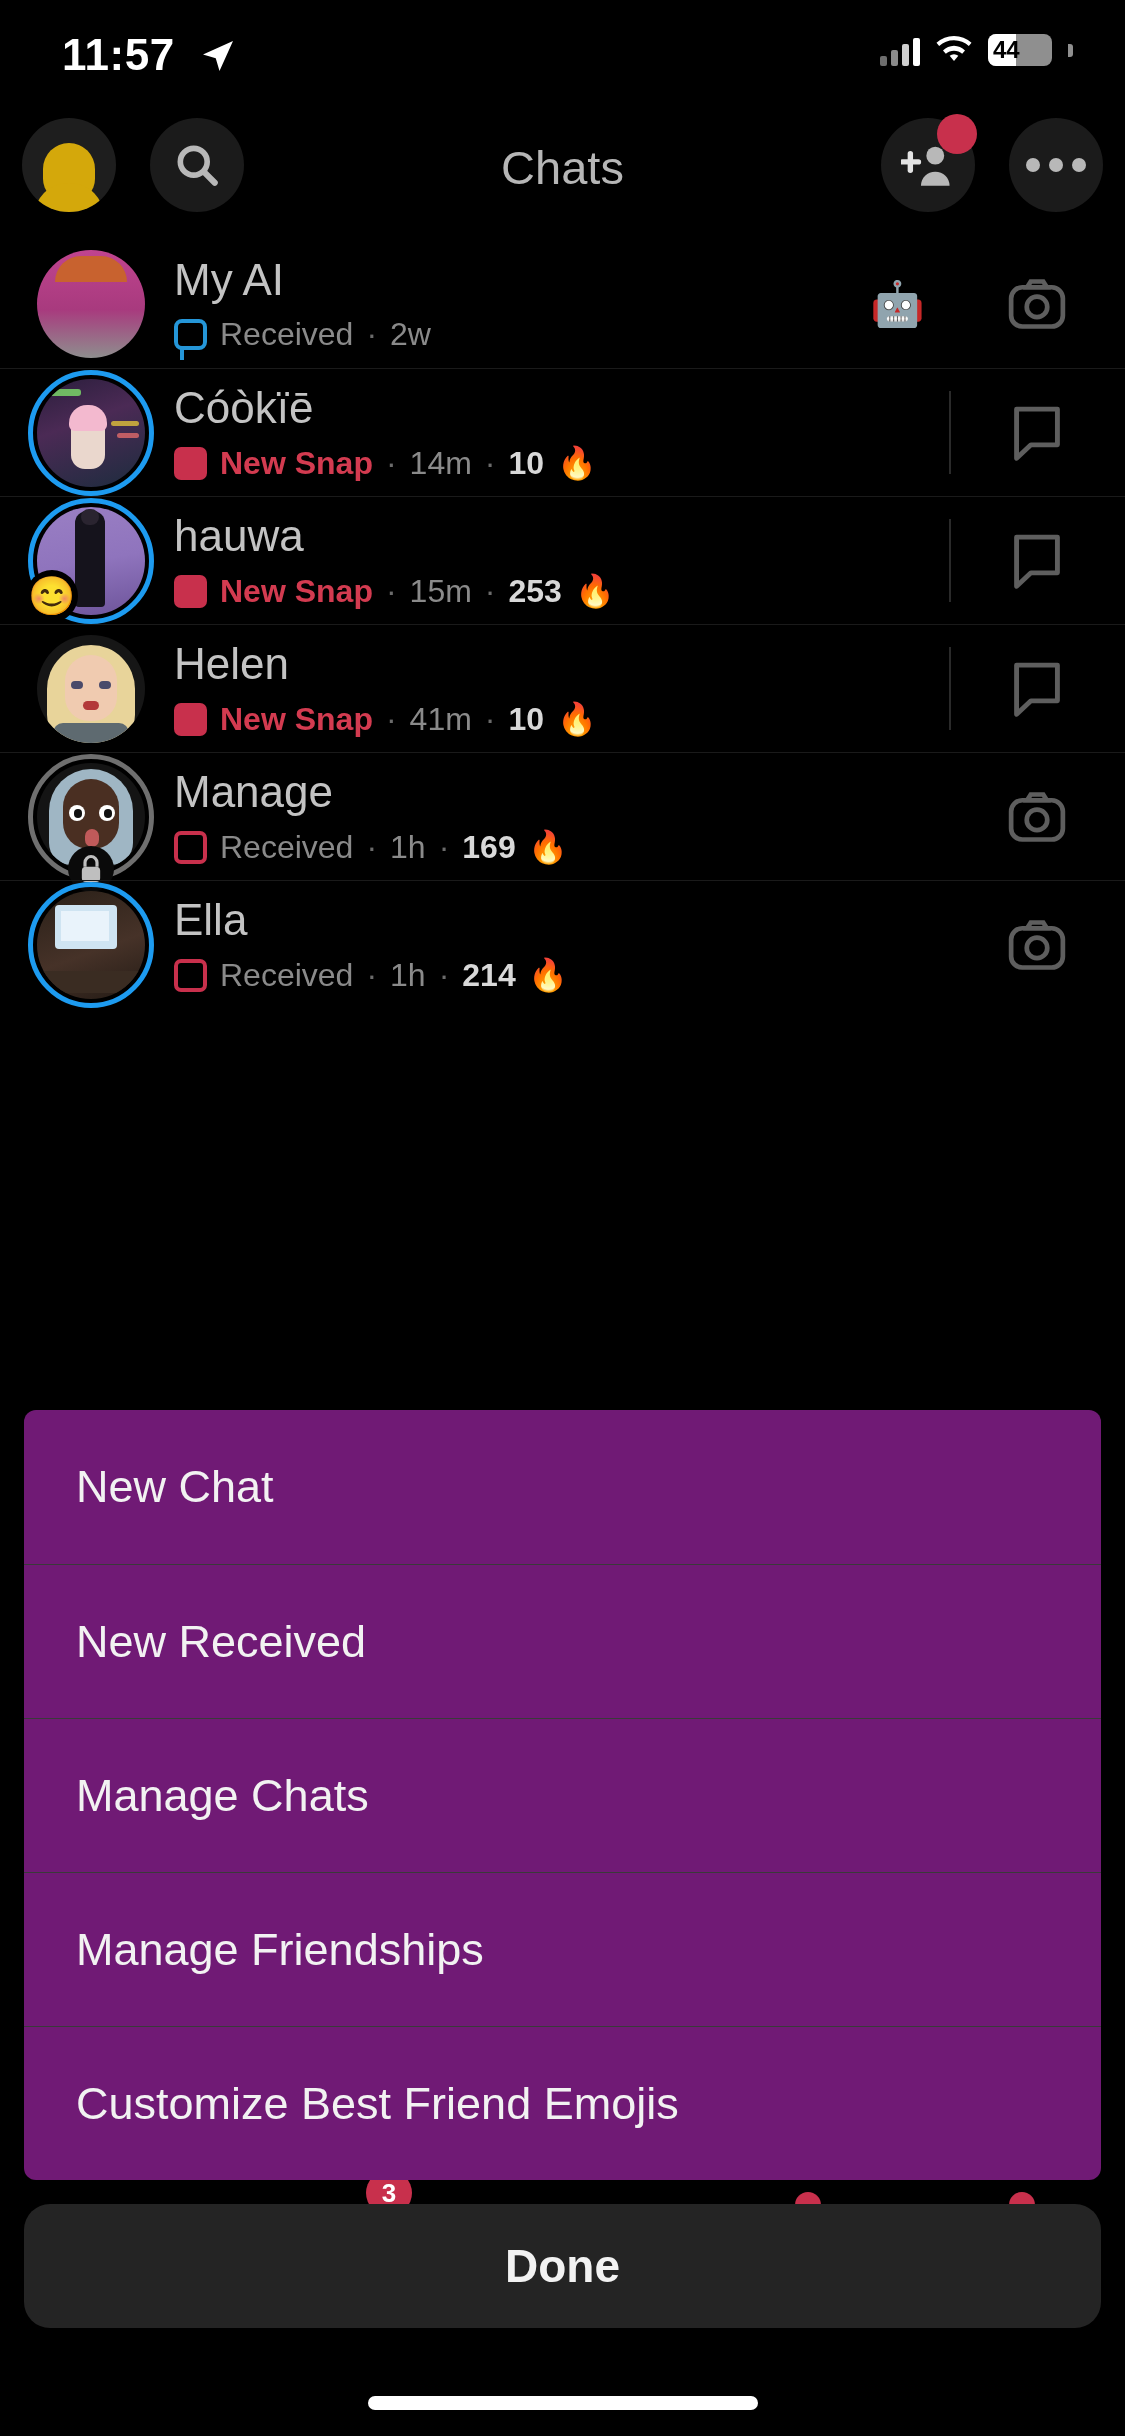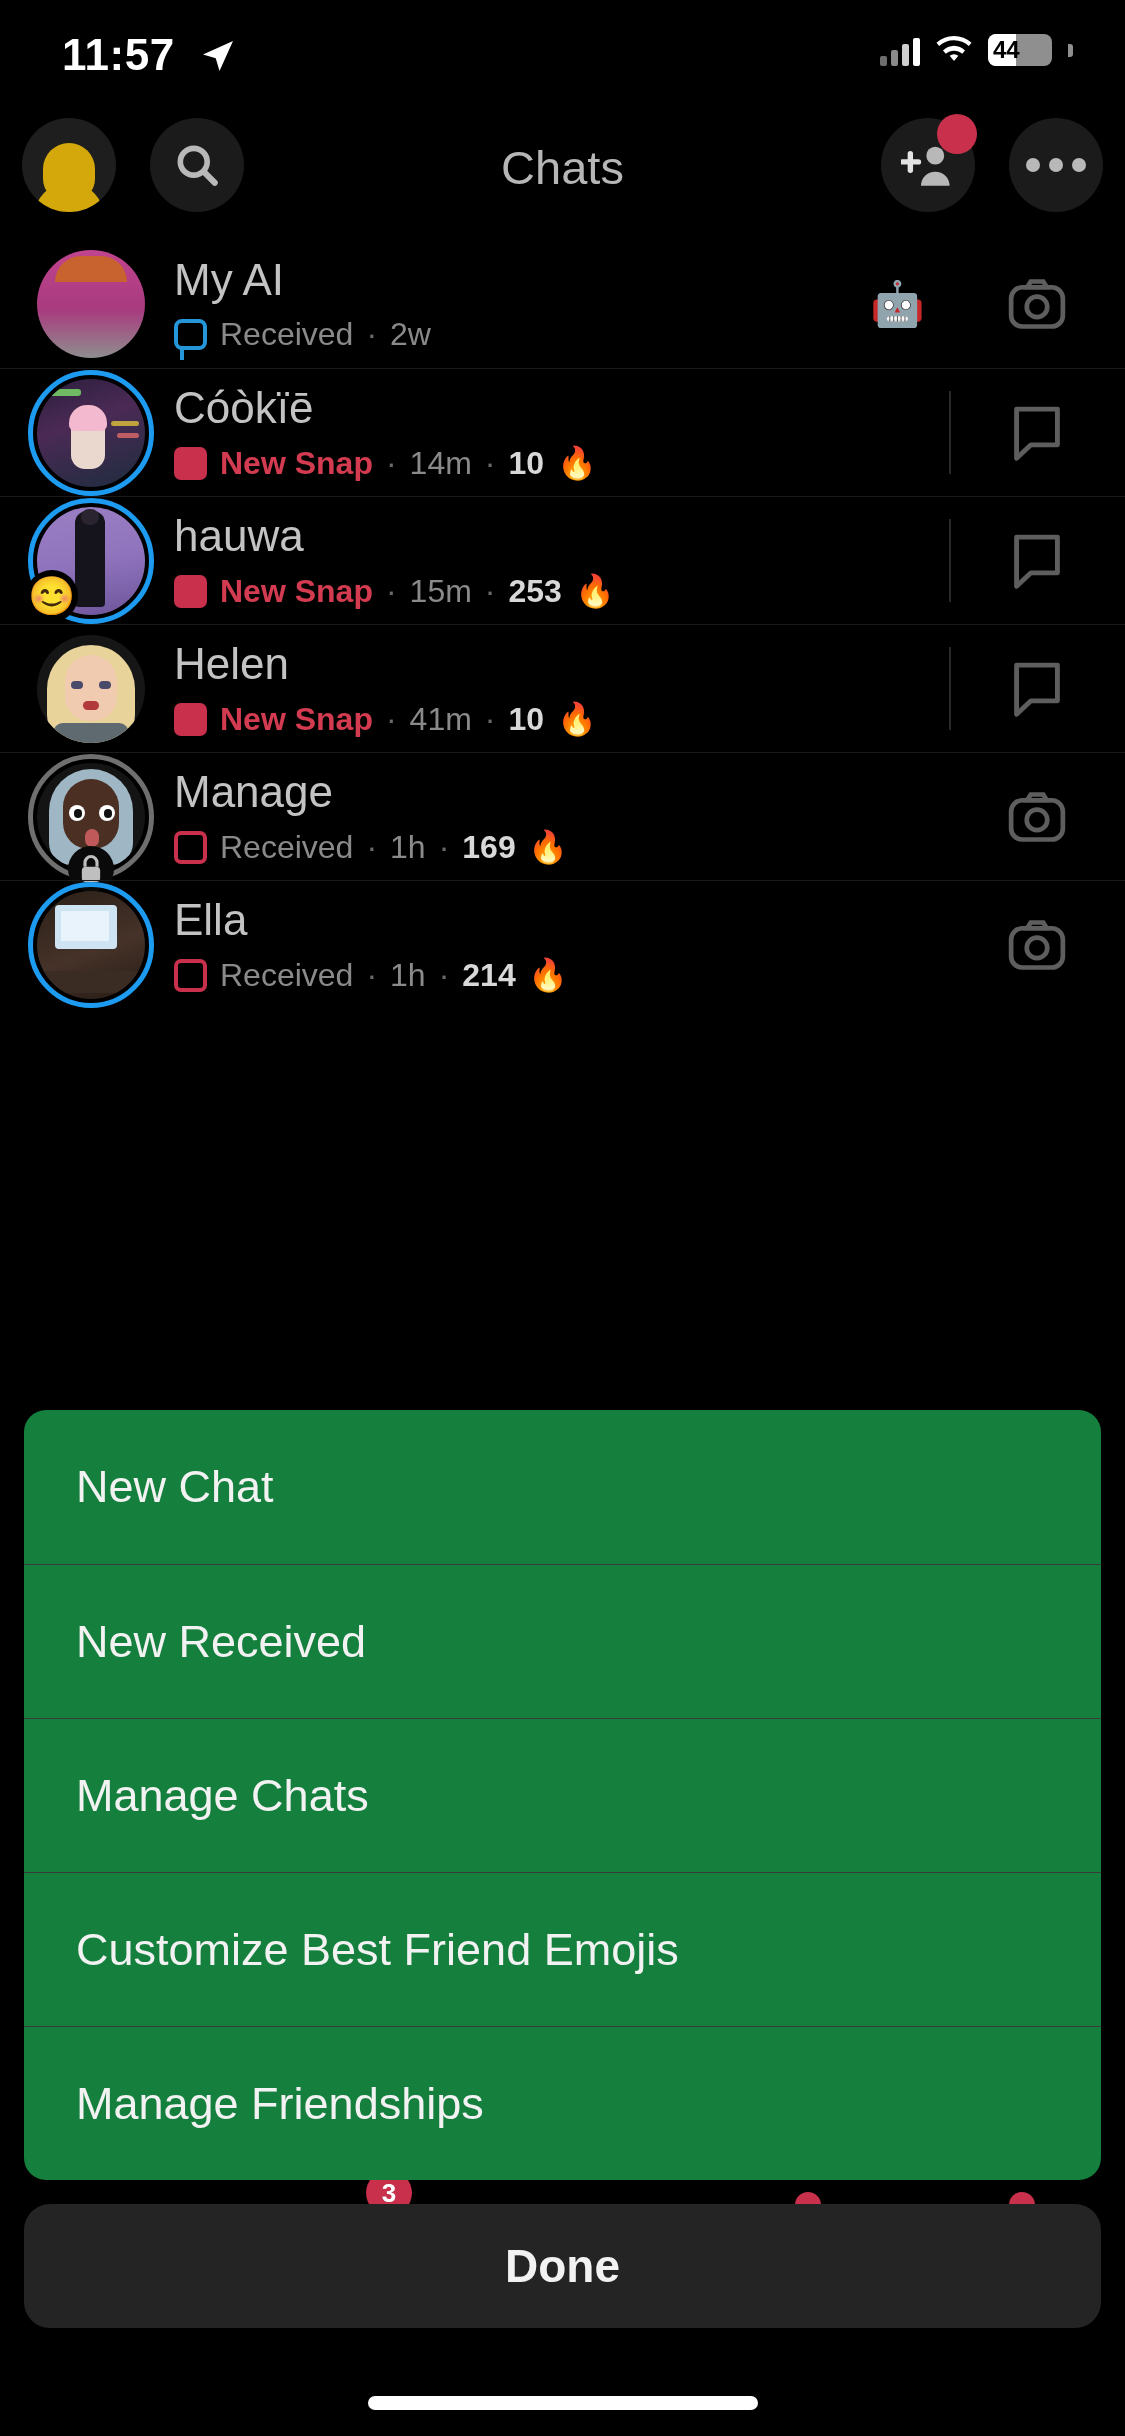--- a/index.html
+++ b/index.html
@@ -109,21 +109,21 @@
   .icon-bub { width:56px; height:58px; }
 
   
   .tabbar { position:absolute; left:0; bottom:96px; width:100%; height:110px; }
   .tab-badge { position:absolute; width:46px; height:46px; border-radius:50%; background:#c8304c;
     color:#fff; font-size:26px; font-weight:700; display:flex; align-items:center; justify-content:center; }
 
   
   .sheet {
     position:absolute; left:24px; right:24px; top:1410px;
-    background:#15803d; border-radius:22px; overflow:hidden;
+    background:#701a75; border-radius:12px; overflow:hidden;
   }
   .sheet-item {
     height:154px; display:flex; align-items:center; padding-left:52px;
     color:#f2f2f2; font-size:45px; font-weight:400;
   }
   .sheet-item + .sheet-item { border-top:1px solid #3a3a3a; }
   .done-btn {
     position:absolute; left:24px; right:24px; top:2204px; height:124px;
     background:#242424; border-radius:26px;
     display:flex; align-items:center; justify-content:center;
@@ -382,20 +382,20 @@
   <div class="tabbar" style="top:2168px;height:60px;">
     <span class="tab-badge" style="left:366px; top:2px;">3</span>
     <span class="tab-badge" style="left:795px; top:24px; width:26px; height:26px;"></span>
     <span class="tab-badge" style="left:1009px; top:24px; width:26px; height:26px;"></span>
   </div>
 
   <div class="sheet">
     <div class="sheet-item">New Chat</div>
     <div class="sheet-item">New Received</div>
     <div class="sheet-item">Manage Chats</div>
+    <div class="sheet-item">Manage Friendships</div>
     <div class="sheet-item">Customize Best Friend Emojis</div>
-    <div class="sheet-item">Manage Friendships</div>
   </div>
 
   <div class="done-btn">Done</div>
 
   <div class="home-indicator"></div>
 </div>
 
 </body></html>

